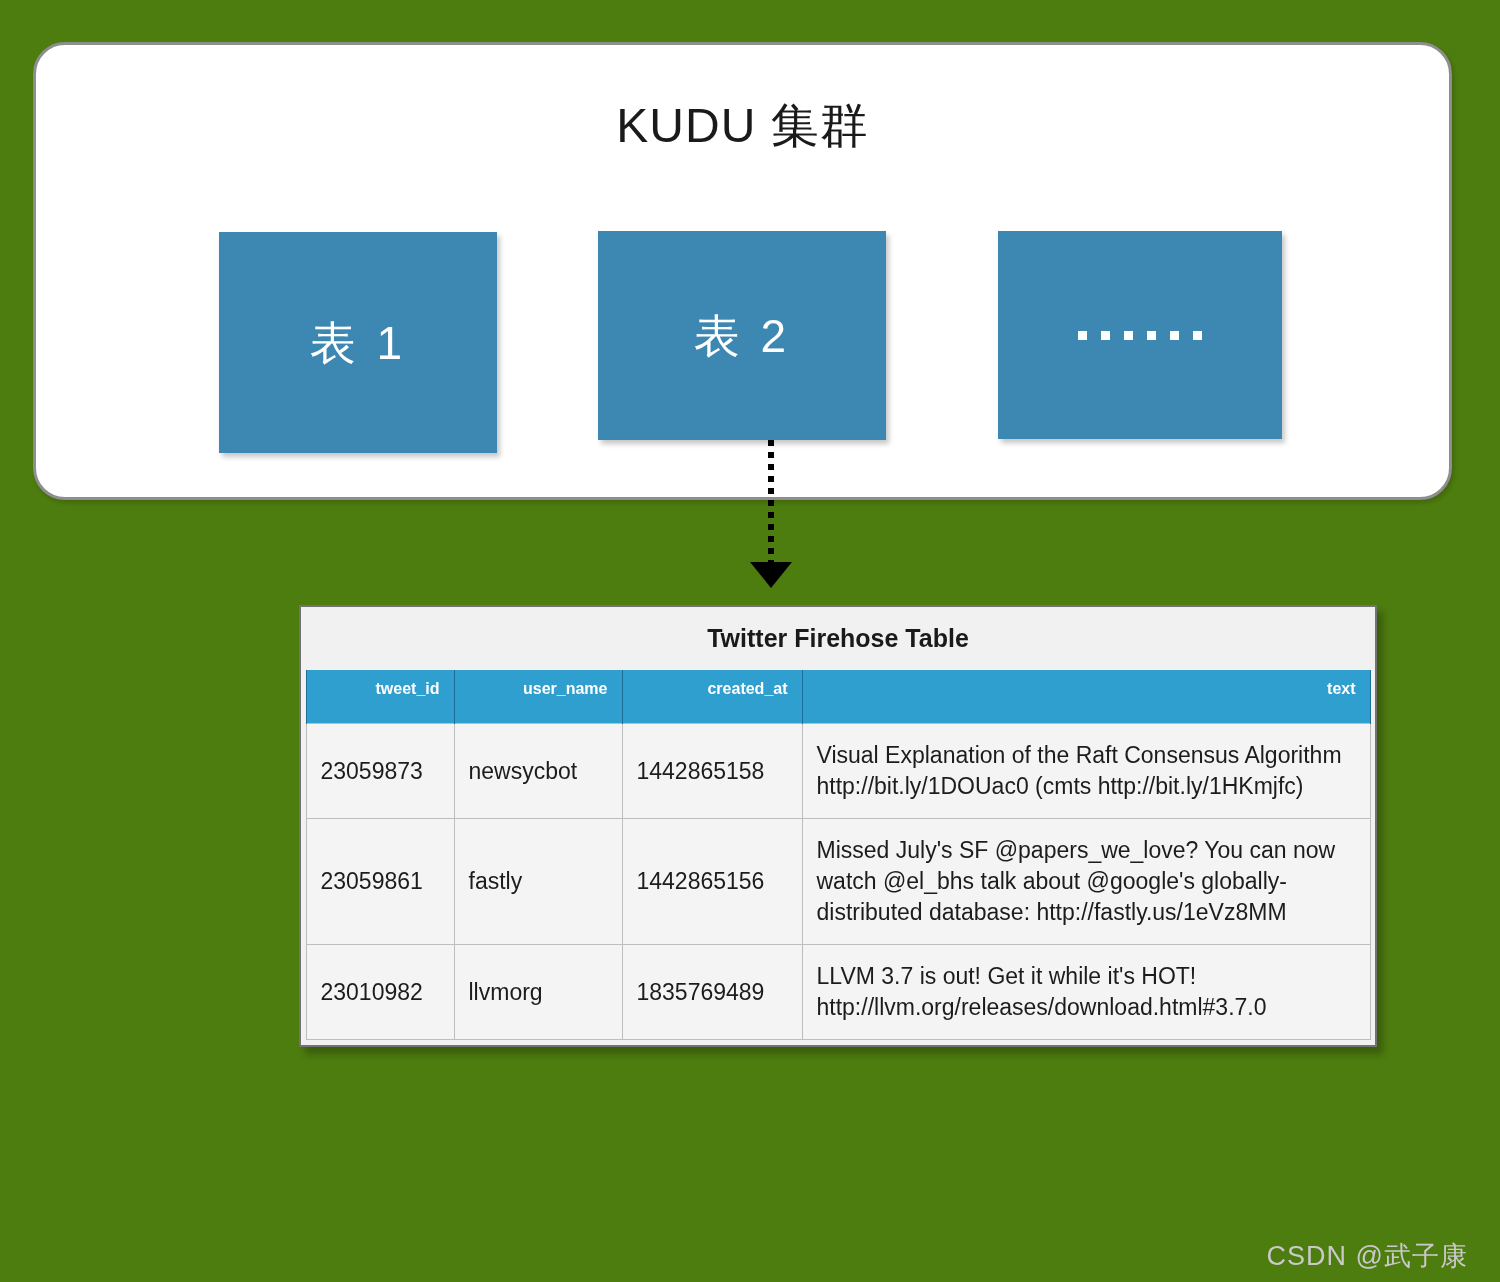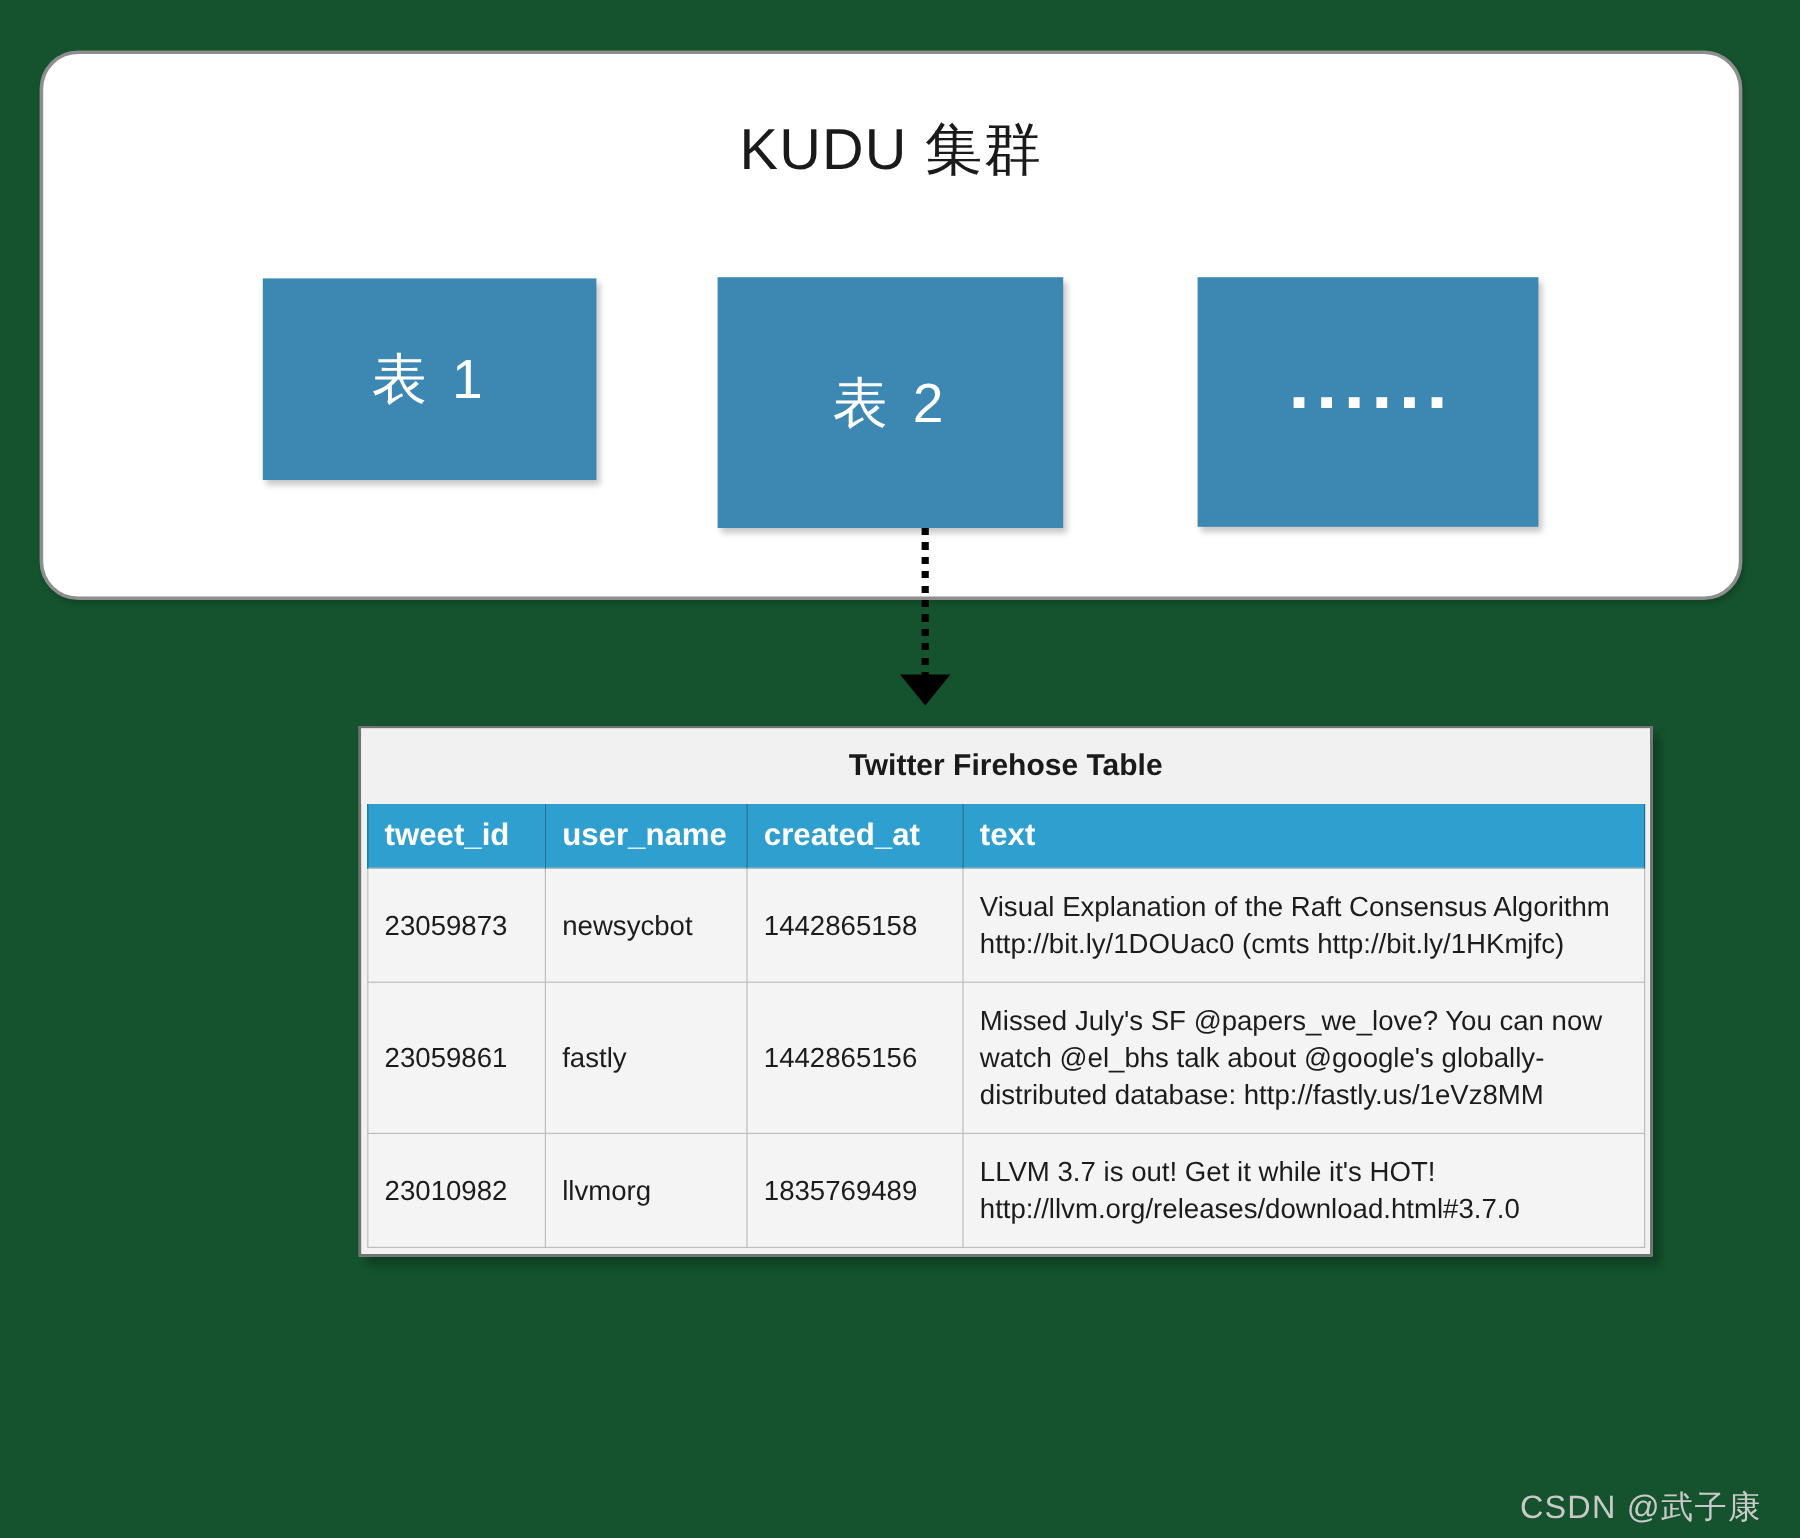--- a/index.html
+++ b/index.html
@@ -8,21 +8,21 @@
     padding: 0;
     background: #ffffff;
   }
   body {
     font-family: "Liberation Sans", "DejaVu Sans", sans-serif;
   }
   #canvas {
     position: relative;
     width: 1500px;
     height: 1282px;
-    background: #14532d;
+    background: #4d7c0f;
     overflow: hidden;
   }
 
   
   #cluster-box {
     position: absolute;
     left: 33px;
     top: 42px;
     width: 1419px;
     height: 458px;
@@ -65,21 +65,21 @@
     display: flex;
     gap: 14px;
     align-items: center;
   }
   .tbox-dots i {
     display: block;
     width: 9px;
     height: 9px;
     background: #ffffff;
   }
-  #tbox-1 { left: 219px; top: 232px; width: 278px; height: 168px; }
+  #tbox-1 { left: 219px; top: 232px; width: 278px; height: 221px; }
   #tbox-2 { left: 598px; top: 231px; width: 288px; height: 209px; }
   #tbox-3 { left: 998px; top: 231px; width: 284px; height: 208px; }
 
   
   #connector {
     position: absolute;
     left: 768px;
     top: 440px;
     width: 6px;
     height: 140px;
@@ -135,24 +135,24 @@
     table-layout: fixed;
   }
   table.grid col.c-id   { width: 148px; }
   table.grid col.c-user { width: 168px; }
   table.grid col.c-time { width: 180px; }
   table.grid col.c-text { width: 568px; }
 
   table.grid th.hdr {
     background: #2f9fd0;
     color: #ffffff;
-    font-size: 26px;
+    font-size: 16px;
     font-weight: bold;
-    text-align: left;
-    padding: 10px 14px 12px 14px;
+    text-align: right;
+    padding: 10px 14px 25px 14px;
     border-right: 1px solid #1b6e95;
     border-left: 1px solid #1b6e95;
     vertical-align: middle;
   }
   table.grid td.typ {
     background: #1d7ba6;
     color: #e4f1f8;
     font-family: "Liberation Mono", "DejaVu Sans Mono", monospace;
     font-size: 15px;
     letter-spacing: 0.5px;

